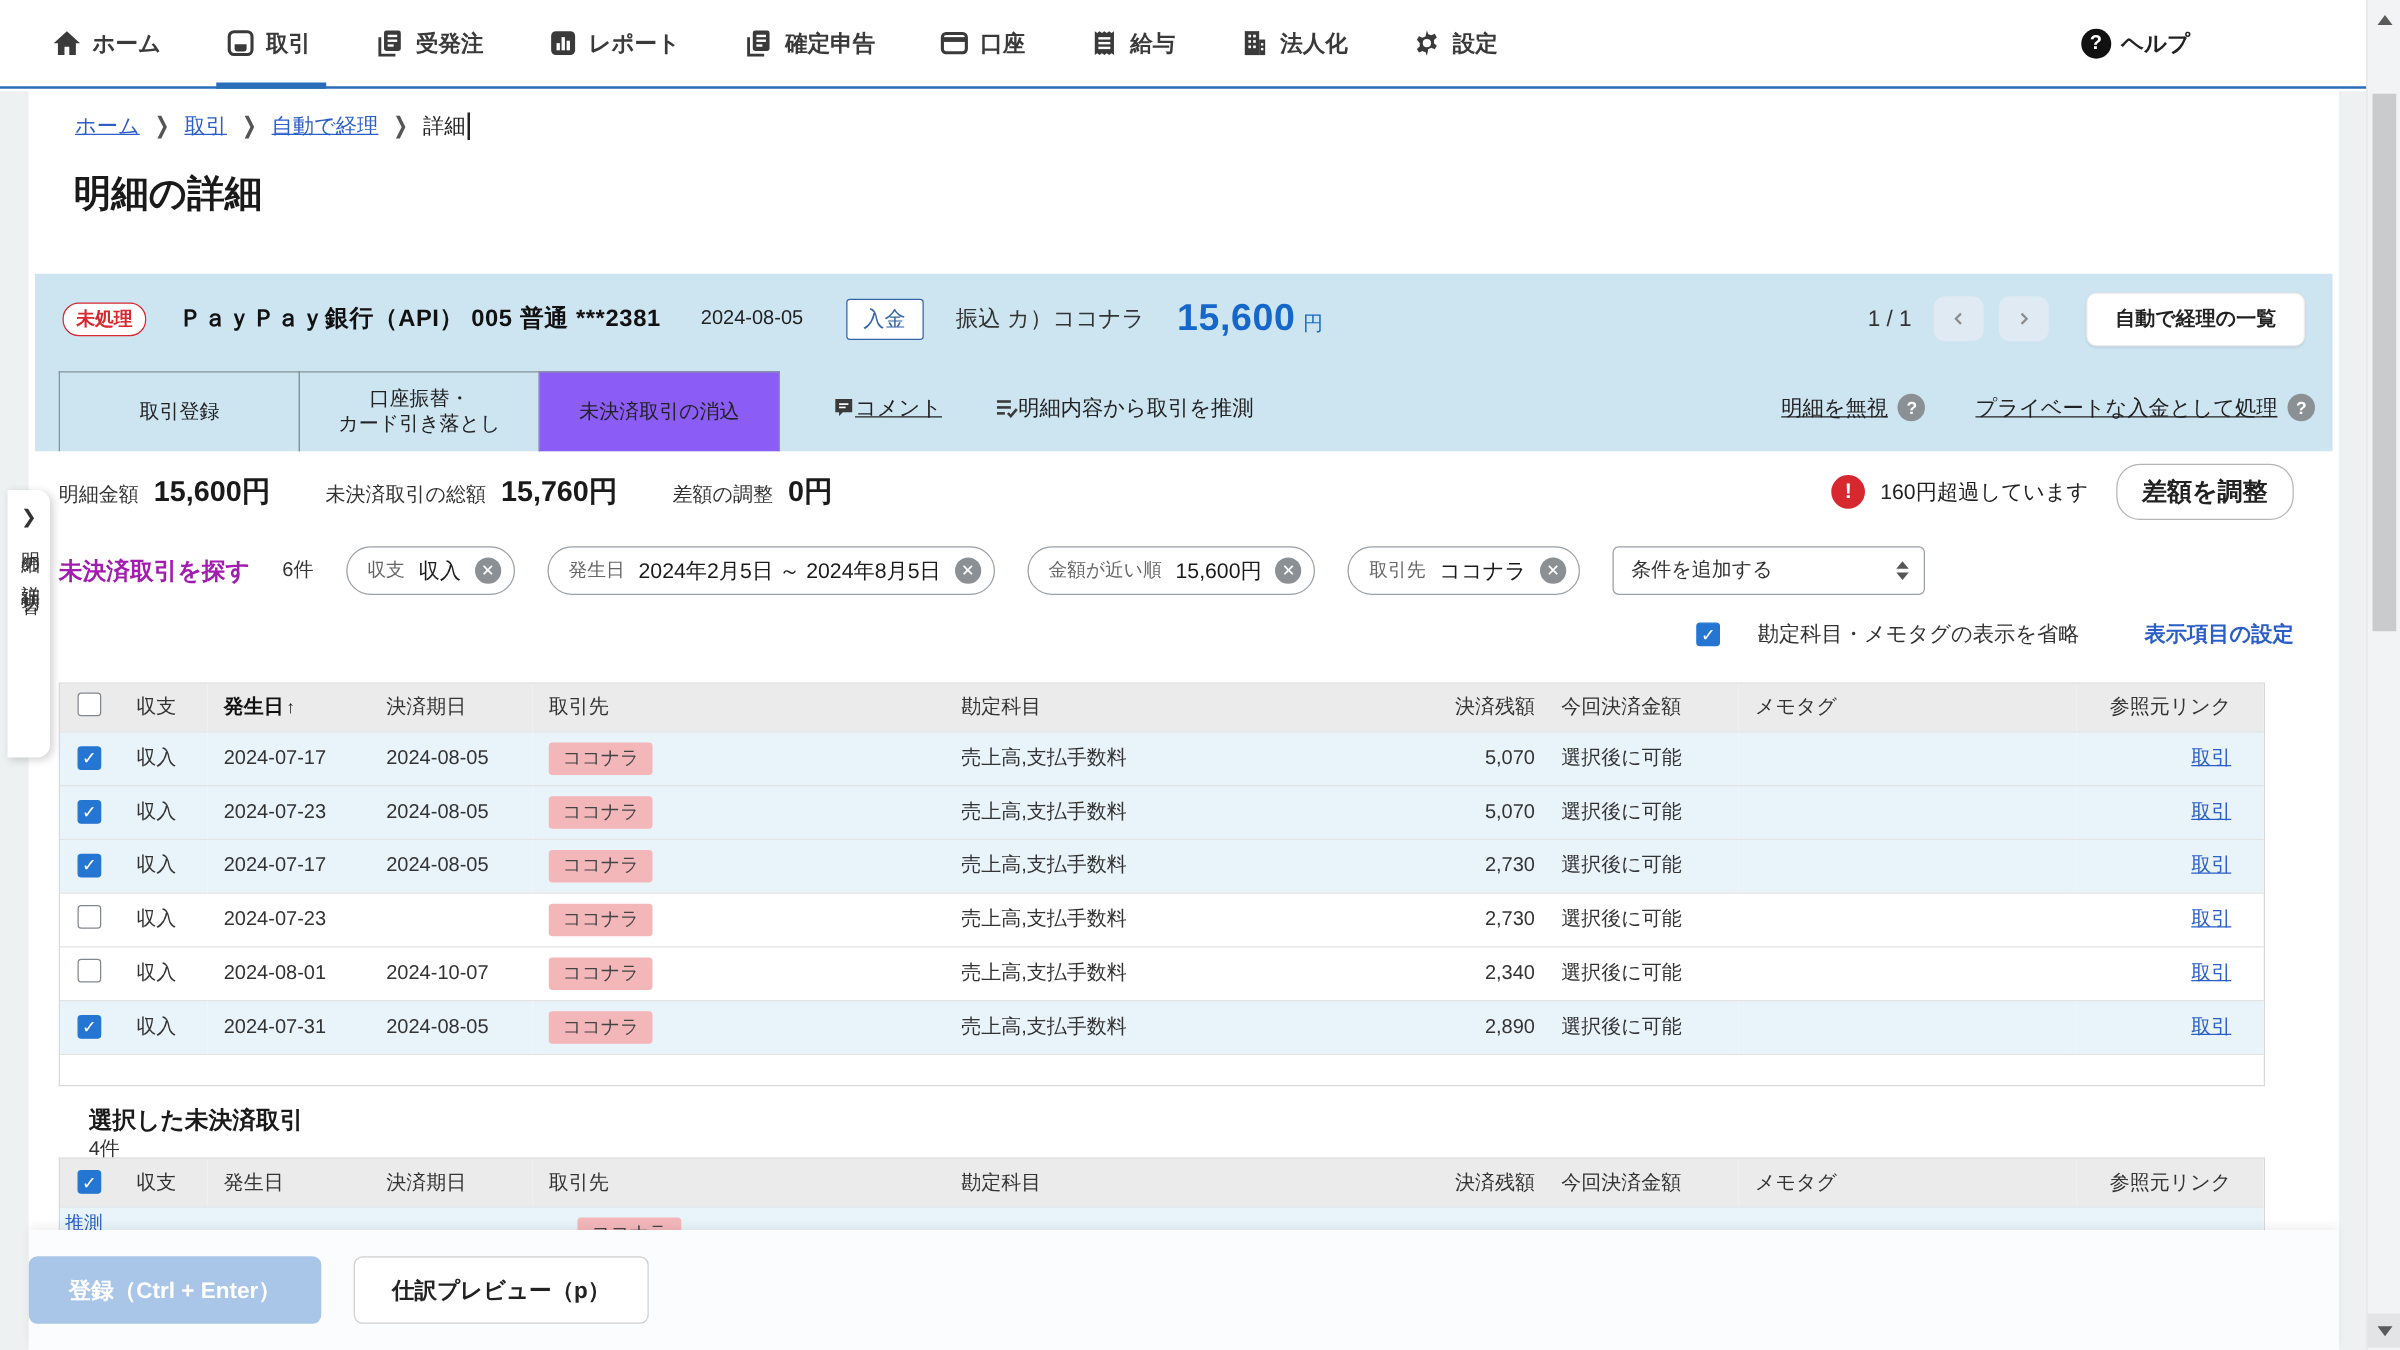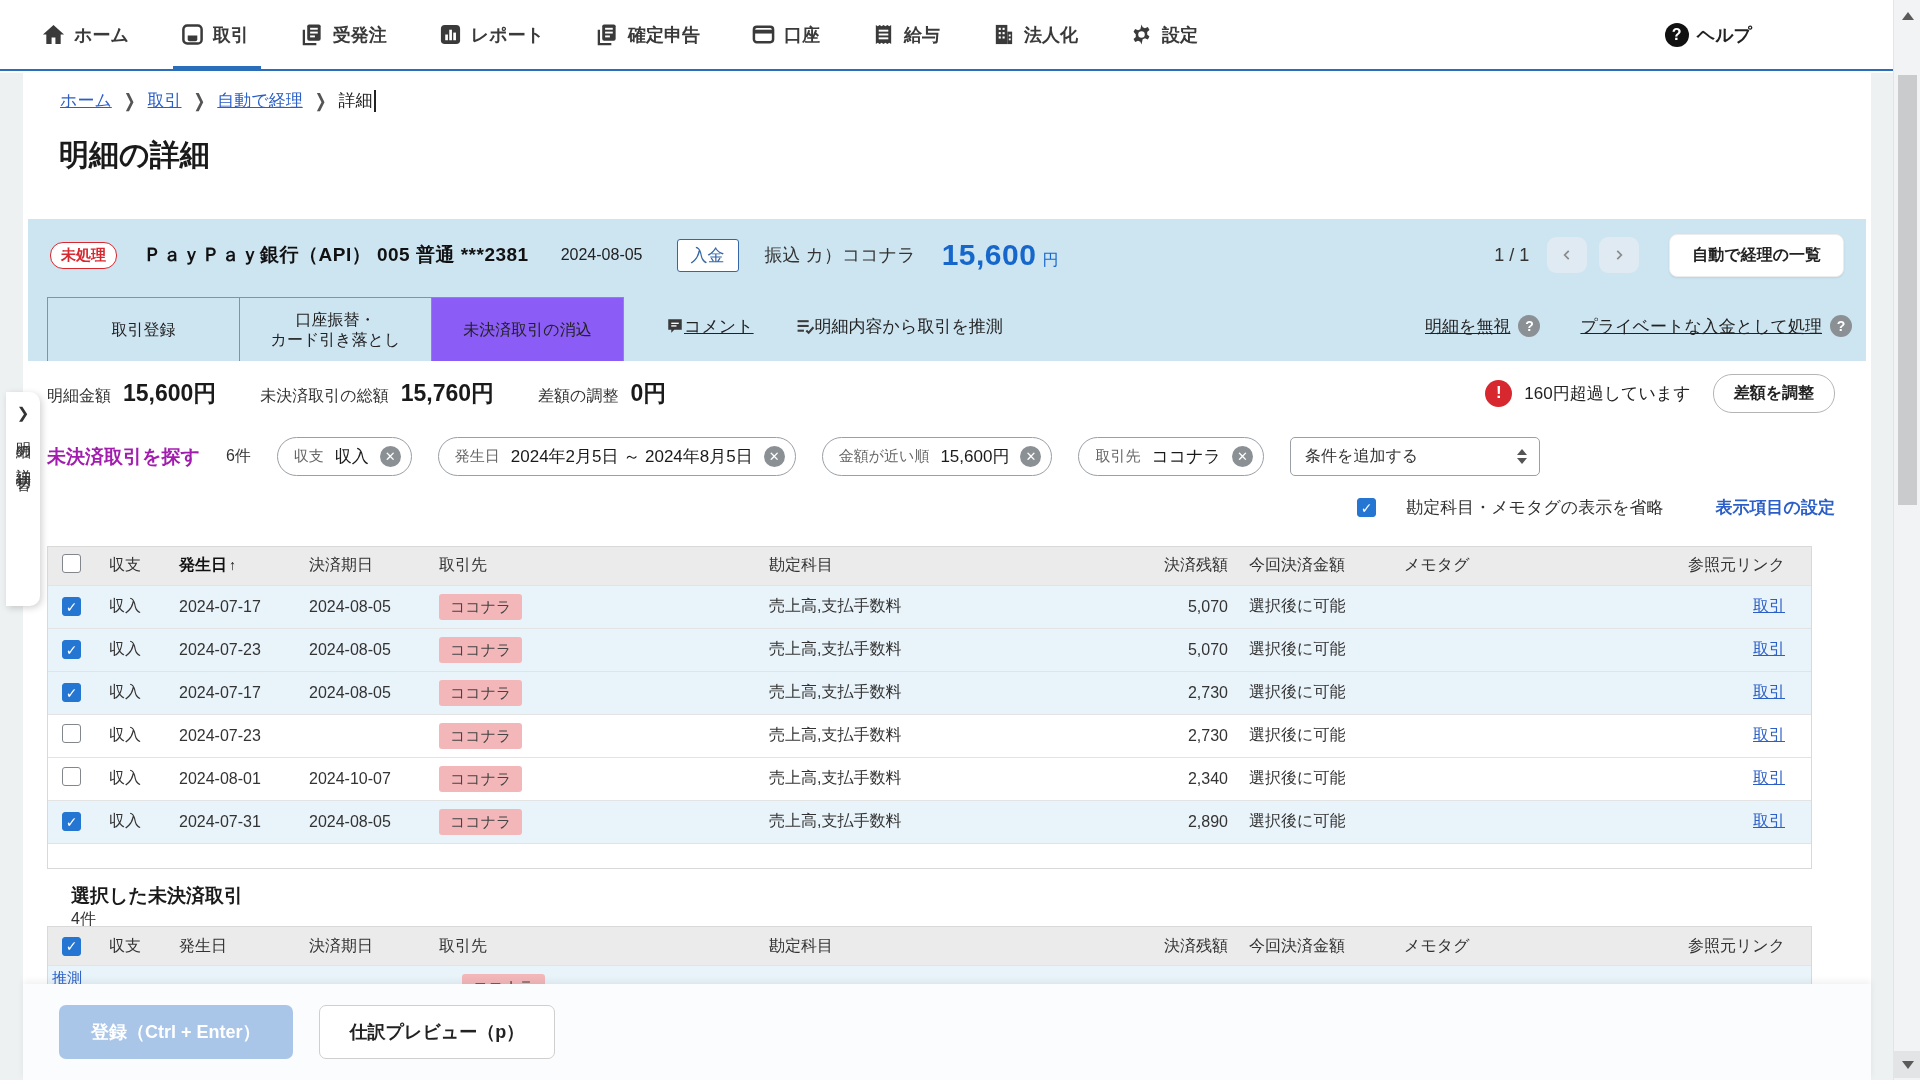--- a/index.html
+++ b/index.html
@@ -71,21 +71,21 @@
   .summary-row { position:absolute; top:296px; left:0; width:1848px; height:48px; display:flex;
     align-items:center; padding:0 36px 0 24px; }
   .sum-item { display:flex; align-items:baseline; gap:12px; margin-right:44px; }
   .sum-label { font-size:16px; color:#333; }
   .sum-value { font-size:23px; font-weight:bold; color:#1a1a1a; }
   .warn-group { margin-left:auto; display:flex; align-items:center; gap:12px; }
   .alert-circle { width:27px; height:27px; border-radius:50%; background:#d7282f; color:#fff;
     font-size:17px; font-weight:bold; display:flex; align-items:center; justify-content:center; }
   .warn-text { font-size:17px; color:#222; }
   .btn-adjust { margin-left:10px; background:#fff; border:1px solid #b5b5b5; border-radius:19px;
-    font-size:16px; font-weight:bold; color:#222; padding:8px 20px; cursor:pointer; font-family:inherit; }
+    font-size:20px; font-weight:bold; color:#222; padding:8px 20px; cursor:pointer; font-family:inherit; }
   
   .finder-row { position:absolute; top:364px; left:24px; width:1800px; display:flex; align-items:center; }
   .finder-title { font-size:19px; font-weight:bold; color:#a21caf; }
   .finder-count { font-size:16px; color:#333; margin-left:26px; }
   .chip { display:flex; align-items:center; gap:11px; border:1px solid #9aa0a6; border-radius:20px;
     height:39px; padding:0 10px 0 16px; margin-left:26px; background:#fff; cursor:default; }
   .chip-label { font-size:15px; color:#666; }
   .chip-value { font-size:17px; color:#1a1a1a; }
   .chip-x { width:21px; height:21px; border-radius:50%; background:#8b9095; color:#fff; font-size:13px;
     font-weight:bold; display:flex; align-items:center; justify-content:center; cursor:pointer; flex:none; }
@@ -127,21 +127,21 @@
   .sel-title-row { position:absolute; top:810px; left:24px; display:flex; align-items:baseline;flex-direction:column; }
   .sel-title { font-size:19px; font-weight:bold; color:#1a1a1a; }
   .sel-count { font-size:16px; color:#333; margin-left:22px; }
   .sel-total { font-size:16px; color:#333; margin-left:24px; }
   .partial-row { background:#e9f3fa; height:21px; overflow:hidden; border-top:1px solid #e3e3e3;
     display:flex; align-items:flex-start; }
   .partial-row .guess { margin:3px 0 0 4px; font-size:15px; }
   .partial-row .tag { margin:8px 0 0 380px; }
   
   .footer-bar { position:absolute; left:23px; top:984px; width:1848px; height:96px; background:#fbfcfd;
-    box-shadow:0 -3px 7px rgba(0,0,0,0.06); display:flex; align-items:center; padding-left:36px; gap:26px; }
+    box-shadow:0 -3px 7px rgba(0,0,0,0.06); display:flex; align-items:center; gap:26px; }
   .btn-register { background:#a9c6e9; border:none; color:#fff; font-size:18px; font-weight:bold;
     border-radius:7px; height:54px; padding:0 32px; cursor:pointer; font-family:inherit; }
   .btn-preview { background:#fff; border:1px solid #cfcfcf; color:#222; font-size:18px; font-weight:bold;
     border-radius:7px; height:54px; padding:0 30px; cursor:pointer; font-family:inherit; }
   
   .side-tab { position:absolute; left:6px; top:392px; width:34px; height:214px; background:#fff;
     border-radius:0 10px 10px 0; box-shadow:2px 2px 7px rgba(0,0,0,0.18); display:flex; flex-direction:column;
     align-items:center; padding-top:12px; cursor:pointer; z-index:5; }
   .side-tab .chev { font-size:15px; font-weight:bold; color:#333; margin-bottom:8px; }
   .side-tab .vtext { writing-mode:vertical-rl; font-size:15px; color:#333; letter-spacing:3px; }

